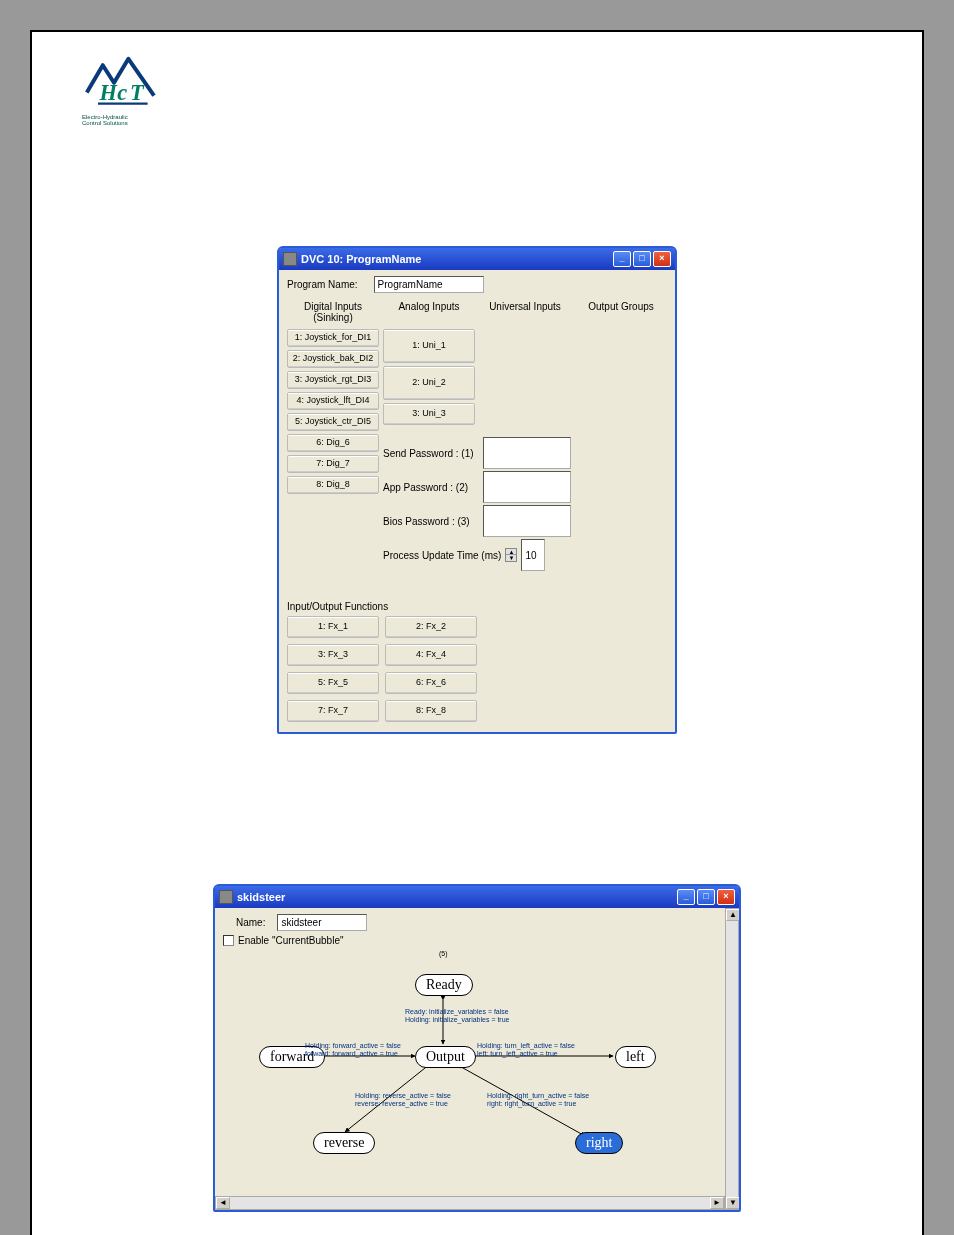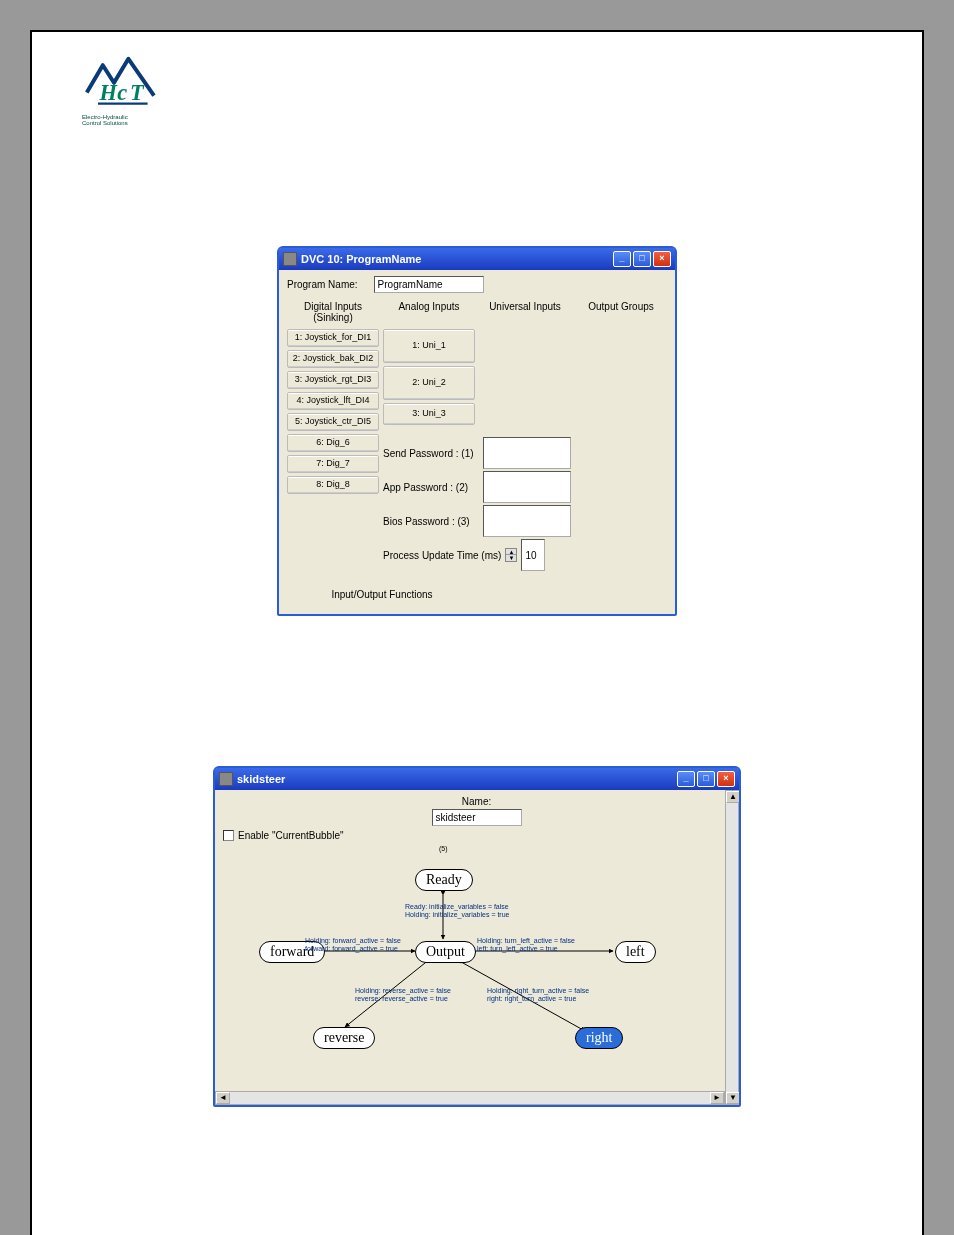--- a/index.html
+++ b/index.html
@@ -97,38 +97,37 @@
   .spin-wrap { display: inline-flex; align-items: center; }
   .spin {
     display: flex; flex-direction: column; border: 1px solid #888;
     width: 12px;
   }
   .spin div {
     height: 6px; background: #e0e0e0; font-size: 6px; line-height: 6px;
     text-align: center; border-bottom: 1px solid #999;
   }
   .spin div:last-child { border-bottom: none; }
-  .iof-head { text-align: center; font-size: 10px; margin: 12px 0 4px 0; }
+  .iof-head { text-align: left; font-size: 10px; margin: 24px 0 4px 0; }
   .iof-grid {
     display: grid; grid-template-columns: 1fr 1fr; gap: 6px 6px;
     width: 50%;
   }
   .iof-grid .chip { min-height: 22px; }
 
   
   .ss { width: 528px; }
   .ss .client {
     padding: 0;
     display: flex; flex-direction: column;
   }
   .ss-top {
     padding: 6px 8px 2px 21px;
-    display: flex; align-items: center; gap: 2px;
+    display: flex; align-items: center; gap: 12px;
     font-size: 10px;
-    flex-direction: column;
   }
   .ss-top .text-input { width: 90px; }
   .cb-wrap { display: flex; align-items: center; gap: 4px; margin: 2px 0 0 8px; font-size: 10px; }
   .cbx { width: 11px; height: 11px; border: 1px inset #888; background: #fff; }
   .canvas {
     position: relative;
     height: 250px;
     background: #ece9d8;
     margin: 0 0 0 0;
   }
@@ -242,20 +241,30 @@
                 <div>▼</div>
               </span>
             </span>
             <div class="text-input" style="width:24px;flex:0 0 24px">10</div>
           </div>
         </div>
         <div></div>
       </div>
 
       <div class="iof-head" style="width:50%">Input/Output Functions</div>
+      <div class="iof-grid">
+        <div class="chip">1: Fx_1</div>
+        <div class="chip">2: Fx_2</div>
+        <div class="chip">3: Fx_3</div>
+        <div class="chip">4: Fx_4</div>
+        <div class="chip">5: Fx_5</div>
+        <div class="chip">6: Fx_6</div>
+        <div class="chip">7: Fx_7</div>
+        <div class="chip">8: Fx_8</div>
+      </div>
     </div>
   </div>
 
   <div style="height:70px"></div>
 
   <div class="xp-window ss">
     <div class="titlebar">
       <div class="title-icon"></div>
       <span class="title-text">skidsteer</span>
       <div class="win-btns">

